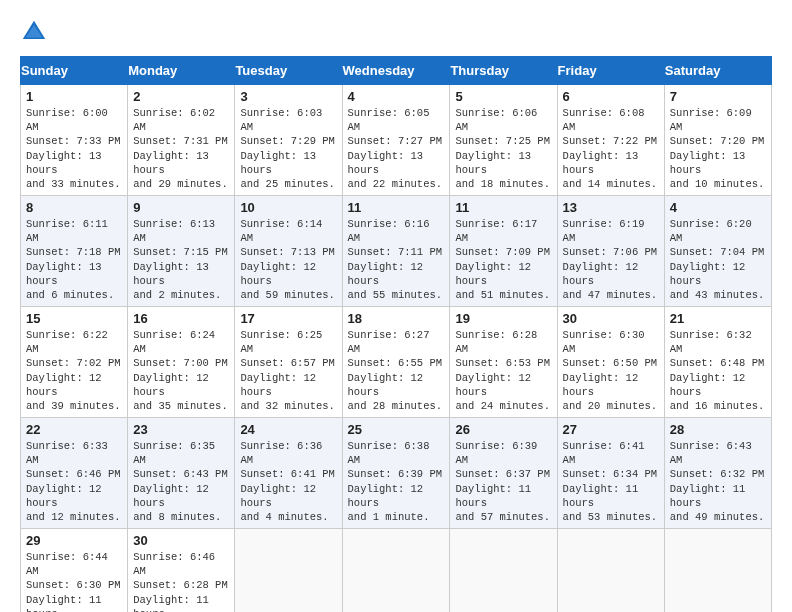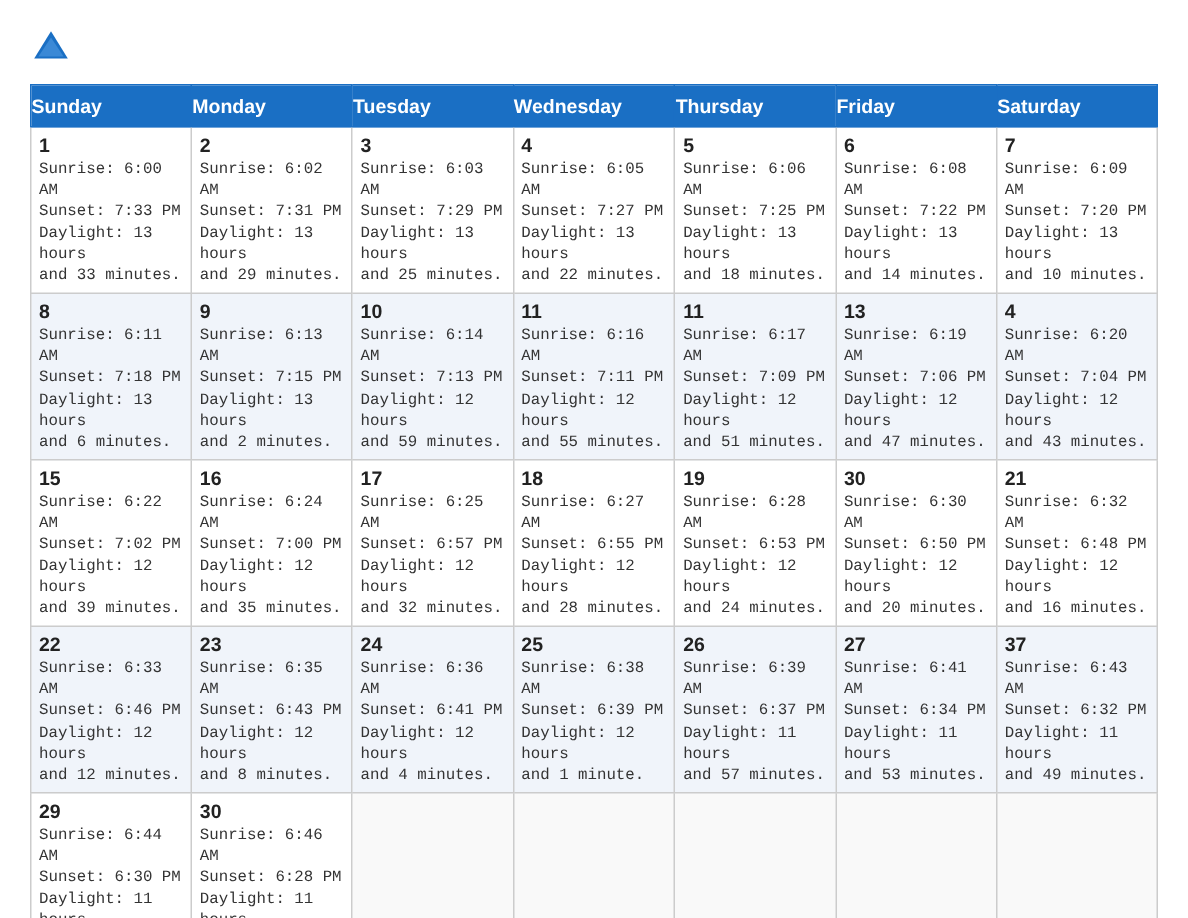--- a/index.html
+++ b/index.html
@@ -239,21 +239,21 @@
           </td>
           <td>
             <span class="day-num">26</span>
             <div class="day-info">Sunrise: 6:39 AM<br>Sunset: 6:37 PM<br>Daylight: 11 hours<br>and 57 minutes.</div>
           </td>
           <td>
             <span class="day-num">27</span>
             <div class="day-info">Sunrise: 6:41 AM<br>Sunset: 6:34 PM<br>Daylight: 11 hours<br>and 53 minutes.</div>
           </td>
           <td>
-            <span class="day-num">37</span>
+            <span class="day-num">28</span>
             <div class="day-info">Sunrise: 6:43 AM<br>Sunset: 6:32 PM<br>Daylight: 11 hours<br>and 49 minutes.</div>
           </td>
         </tr>
         <tr>
           <td>
             <span class="day-num">29</span>
             <div class="day-info">Sunrise: 6:44 AM<br>Sunset: 6:30 PM<br>Daylight: 11 hours<br>and 45 minutes.</div>
           </td>
           <td>
             <span class="day-num">30</span>

